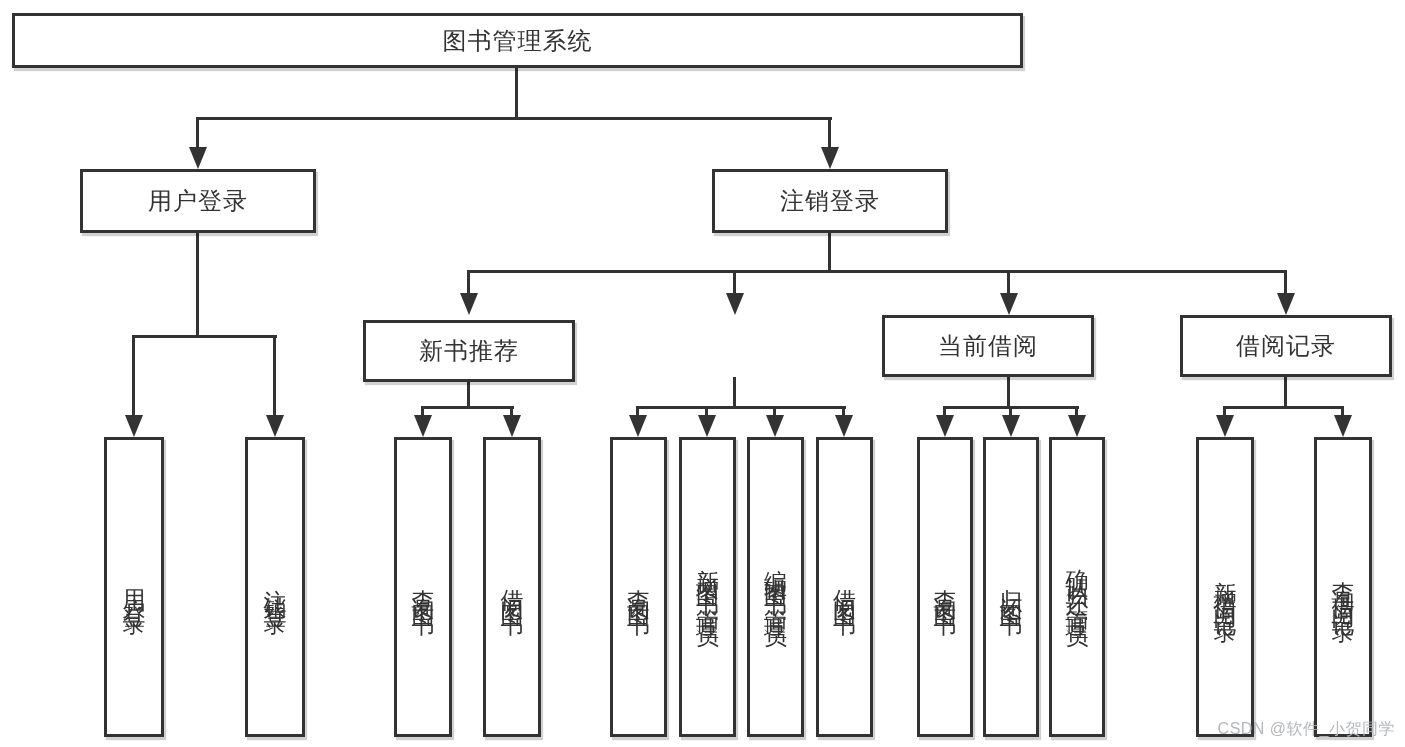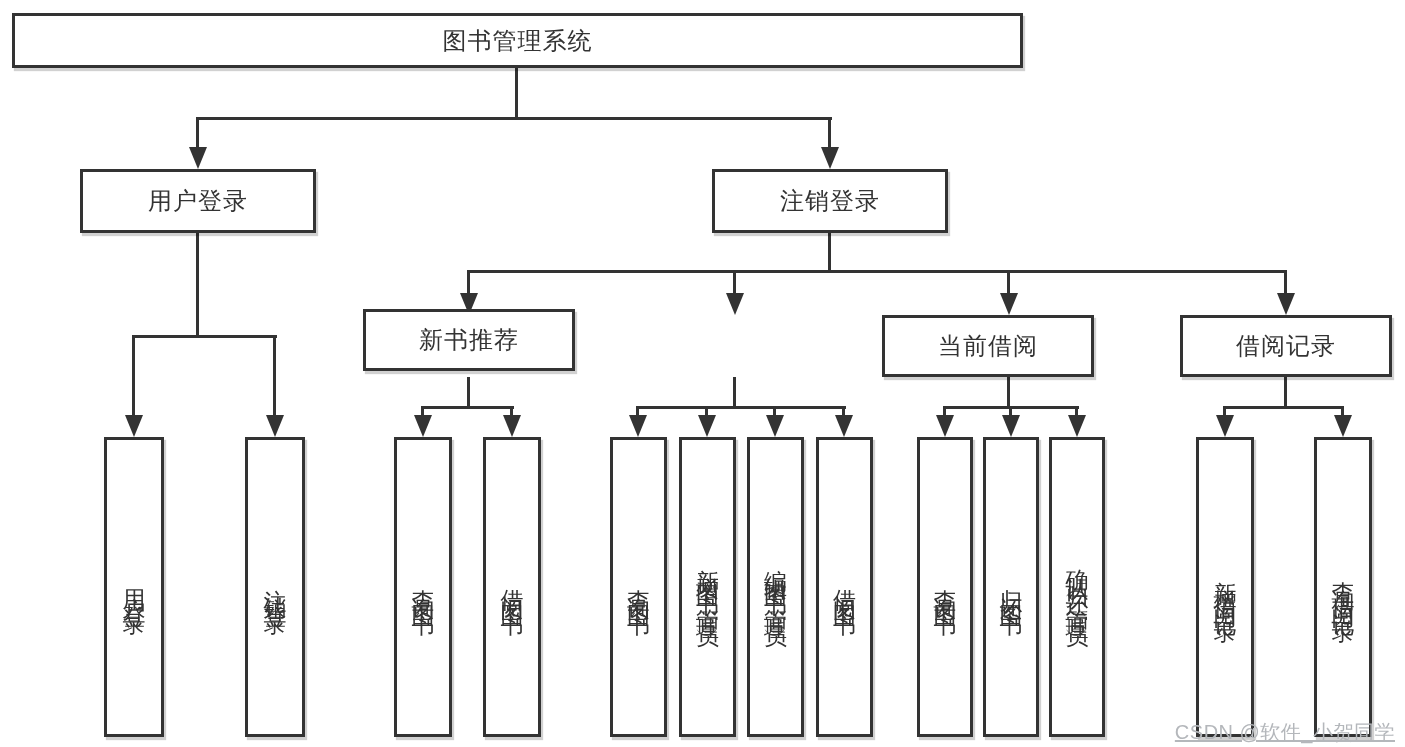--- a/index.html
+++ b/index.html
@@ -26,21 +26,21 @@
     font-size:23px;letter-spacing:8px;line-height:1;
   }
   .ln{position:absolute;background:var(--line);}
   .ah{
     position:absolute;width:0;height:0;
     border-left:9px solid transparent;border-right:9px solid transparent;
     border-top:22px solid var(--line);
   }
   .watermark{
     position:absolute;top:719px;right:10px;color:var(--watermark);
-    font-size:20px;letter-spacing:0.5px;z-index:5;white-space:nowrap;text-decoration:underline;
+    font-size:16px;letter-spacing:0.5px;z-index:5;white-space:nowrap;
   }
 </style>
 </head>
 <body>
 
 <div class="canvas">
 
   <div class="ln" style="left:515px;top:68px;width:3px;height:50px"></div>
   <div class="ln" style="left:196px;top:117px;width:636px;height:3px"></div>
   <div class="ln" style="left:196px;top:117px;width:3px;height:32px"></div>
@@ -98,21 +98,21 @@
   <div class="ln" style="left:1223px;top:406px;width:3px;height:12px"></div>
   <div class="ln" style="left:1341px;top:406px;width:3px;height:12px"></div>
   <div class="ah" style="left:1216px;top:415px"></div>
   <div class="ah" style="left:1334px;top:415px"></div>
 
   <div class="box hbox" style="left:12px;top:13px;width:1011px;height:55px">图书管理系统</div>
 
   <div class="box hbox" style="left:80px;top:169px;width:236px;height:64px">用户登录</div>
   <div class="box hbox" style="left:712px;top:169px;width:236px;height:64px">注销登录</div>
 
-  <div class="box hbox" style="left:363px;top:309px;width:212px;height:62px">新书推荐</div>
+  <div class="box hbox" style="left:363px;top:320px;width:212px;height:62px">新书推荐</div>
   <div class="box hbox" style="left:882px;top:315px;width:212px;height:62px">当前借阅</div>
   <div class="box hbox" style="left:1180px;top:315px;width:212px;height:62px">借阅记录</div>
 
   <div class="box vbox" style="left:104px;top:437px;width:60px;height:300px">用户登录</div>
   <div class="box vbox" style="left:245px;top:437px;width:60px;height:300px">注销登录</div>
 
   <div class="box vbox" style="left:394px;top:437px;width:58px;height:300px">查询图书</div>
   <div class="box vbox" style="left:483px;top:437px;width:58px;height:300px">借阅图书</div>
 
   <div class="box vbox" style="left:610px;top:437px;width:57px;height:300px">查询图书</div>

